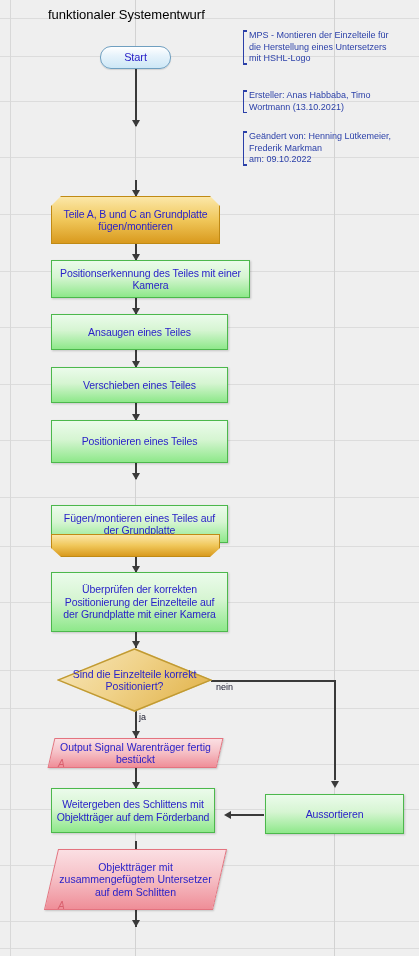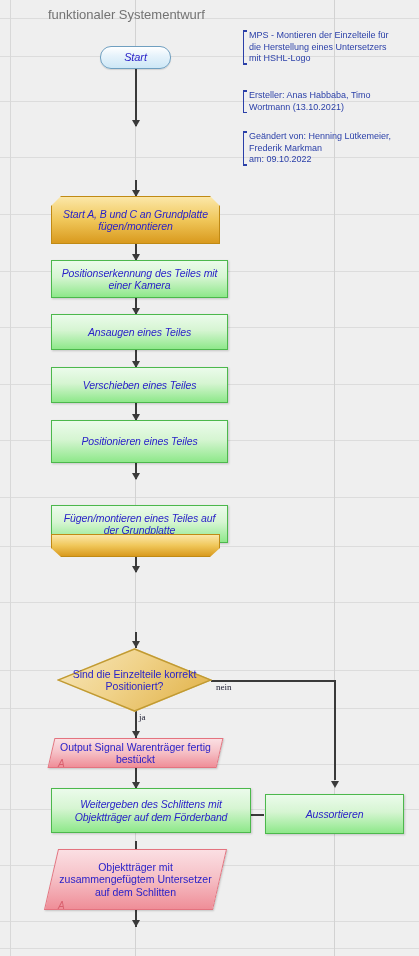--- a/index.html
+++ b/index.html
@@ -27,37 +27,36 @@
     top: 0;
     width: 1px;
     height: 956px;
     background: #d2d2d2;
   }
   .diagram-title {
     position: absolute;
     left: 48px;
     top: 7px;
     font-size: 13px;
-    color: #737373;
+    color: #000000;
     white-space: nowrap;
   }
 
   
   .node {
     position: absolute;
     box-sizing: border-box;
     display: flex;
     align-items: center;
     justify-content: center;
     text-align: center;
     color: #2a22c8;
     font-size: 10.5px;
     line-height: 12.5px;
     letter-spacing: -0.1px;
-    font-style: italic;
   }
   .node .label { padding: 0 4px; width: 100%; }
 
   
   .n-term {
     border: 1px solid #6f9fc0;
     border-radius: 11px;
     background: linear-gradient(to bottom, #ffffff 0%, #e7f3fb 40%, #cde7f6 100%);
     box-shadow: 0 1px 1px rgba(0,0,0,0.12);
     font-size: 11px;
@@ -162,21 +161,20 @@
     position: absolute;
     width: 0; height: 0;
     border-top: 4px solid transparent;
     border-bottom: 4px solid transparent;
     border-right: 7px solid #3a3a3a;
   }
   .edge-label {
     position: absolute;
     font-size: 9px;
     color: #1a1a2e;
-    font-family: Liberation Serif, serif;
   }
 
   
   .annotation {
     position: absolute;
     color: #2a3fa8;
     font-size: 9px;
     line-height: 11.5px;
     padding-left: 5px;
     border-left: 1.5px solid #2a3fa8;
@@ -284,24 +282,24 @@
 
   <div class="conn-v" style="left:135px; top:910px; height:17px"></div>
   <div class="arrow-down" style="left:131.8px; top:920px"></div>
 
   <div class="node n-term" style="left:100px; top:46px; width:71px; height:23px">
     <div class="label">Start</div>
   </div>
 
 
   <div class="node n-loop-start" style="left:51px; top:196px; width:169px; height:48px">
-    <div class="label">Start A, B und C an Grundplatte fügen/montieren</div>
-  </div>
-
-  <div class="node n-proc" style="left:51px; top:260px; width:177px; height:38px">
+    <div class="label">Teile A, B und C an Grundplatte fügen/montieren</div>
+  </div>
+
+  <div class="node n-proc" style="left:51px; top:260px; width:199px; height:38px">
     <div class="label">Positionserkennung des Teiles mit einer Kamera</div>
   </div>
 
   <div class="node n-proc" style="left:51px; top:314px; width:177px; height:36px">
     <div class="label">Ansaugen eines Teiles</div>
   </div>
 
   <div class="node n-proc" style="left:51px; top:367px; width:177px; height:36px">
     <div class="label">Verschieben eines Teiles</div>
   </div>
@@ -311,36 +309,39 @@
   </div>
 
   <div class="node n-proc" style="left:51px; top:505px; width:177px; height:38px">
     <div class="label">Fügen/montieren eines Teiles auf der Grundplatte</div>
   </div>
 
   <div class="node n-loop-end" style="left:51px; top:534px; width:169px; height:23px">
     <div class="label"></div>
   </div>
 
+  <div class="node n-proc" style="left:51px; top:572px; width:177px; height:60px">
+    <div class="label">Überprüfen der korrekten Positionierung der Einzelteile auf der Grundplatte mit einer Kamera</div>
+  </div>
 
   <div class="n-dec-wrap" style="left:57px; top:648px; width:155px; height:64px">
     <div class="n-dec-shape"></div>
     <svg class="n-dec-outline" viewBox="0 0 155 64" preserveAspectRatio="none">
       <polygon points="77.5,1 154,32 77.5,63 1,32" fill="none" stroke="#c09a33" stroke-width="1.4"></polygon>
     </svg>
     <div class="n-dec-text">Sind die Einzelteile korrekt Positioniert?</div>
   </div>
 
   <div class="n-data-wrap" style="left:51px; top:738px; width:169px; height:30px">
     <div class="n-data-shape"></div>
     <div class="n-data-text">Output Signal Warenträger fertig bestückt</div>
     <div class="n-data-marker">A</div>
   </div>
 
-  <div class="node n-proc" style="left:51px; top:788px; width:200px; height:45px">
+  <div class="node n-proc" style="left:51px; top:788px; width:164px; height:45px">
     <div class="label">Weitergeben des Schlittens mit Objektträger auf dem Förderband</div>
   </div>
 
   <div class="node n-proc" style="left:265px; top:794px; width:139px; height:40px">
     <div class="label">Aussortieren</div>
   </div>
 
   <div class="n-data-wrap" style="left:51px; top:849px; width:169px; height:61px">
     <div class="n-data-shape"></div>
     <div class="n-data-text">Objektträger mit zusammengefügtem Untersetzer auf dem Schlitten</div>

